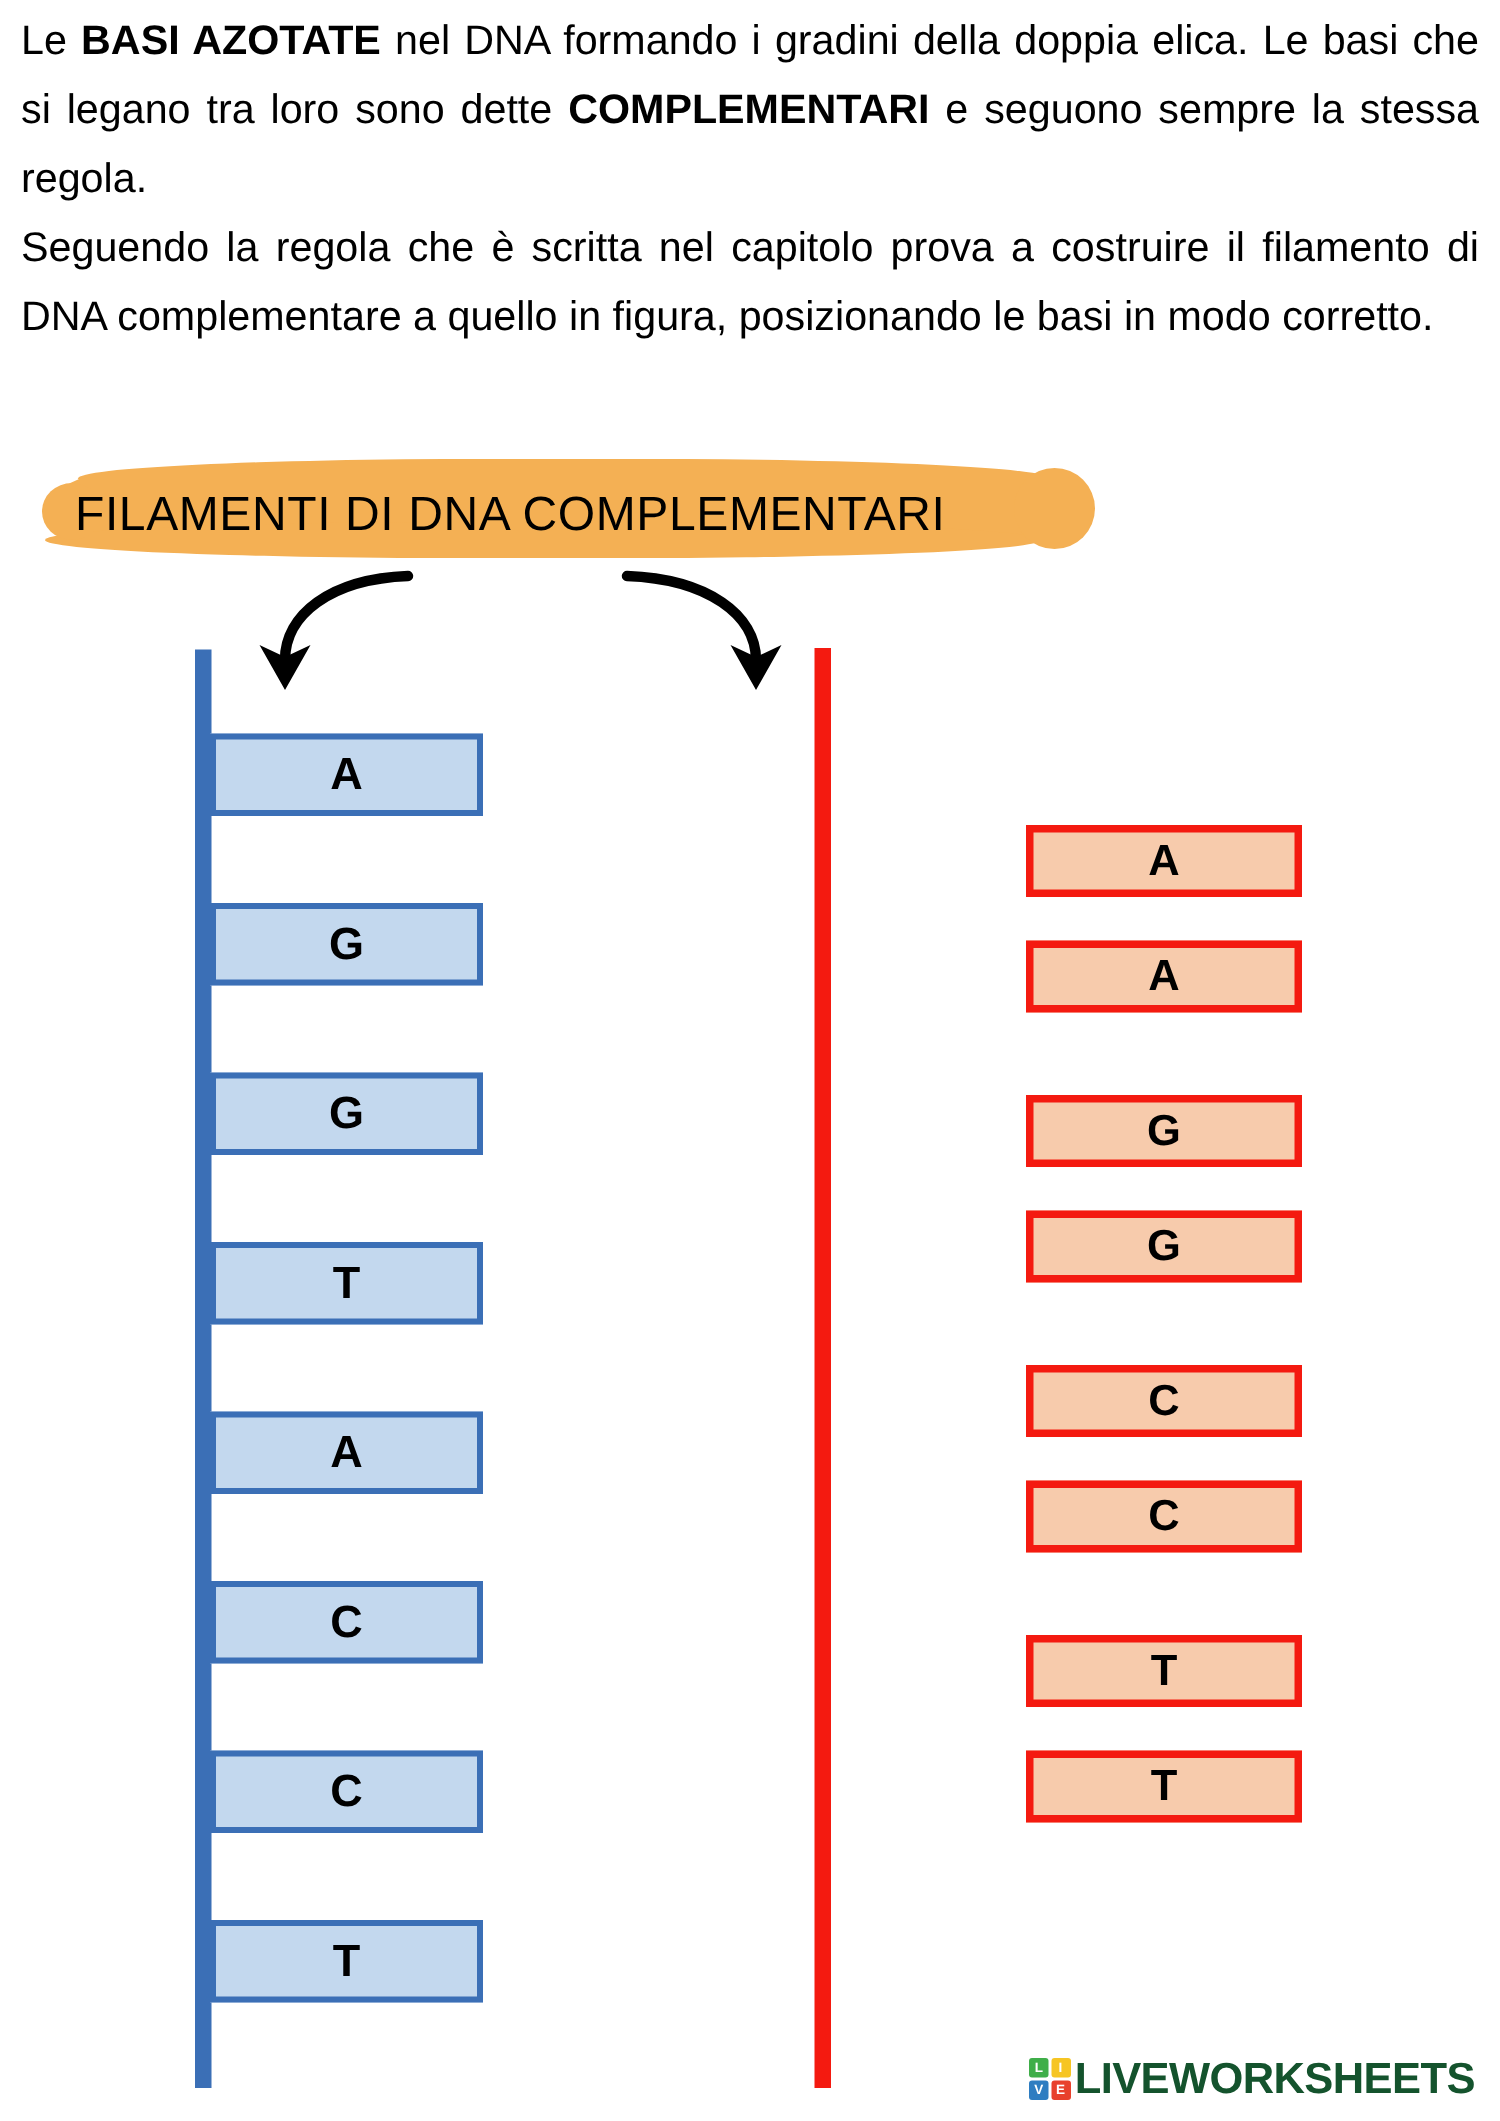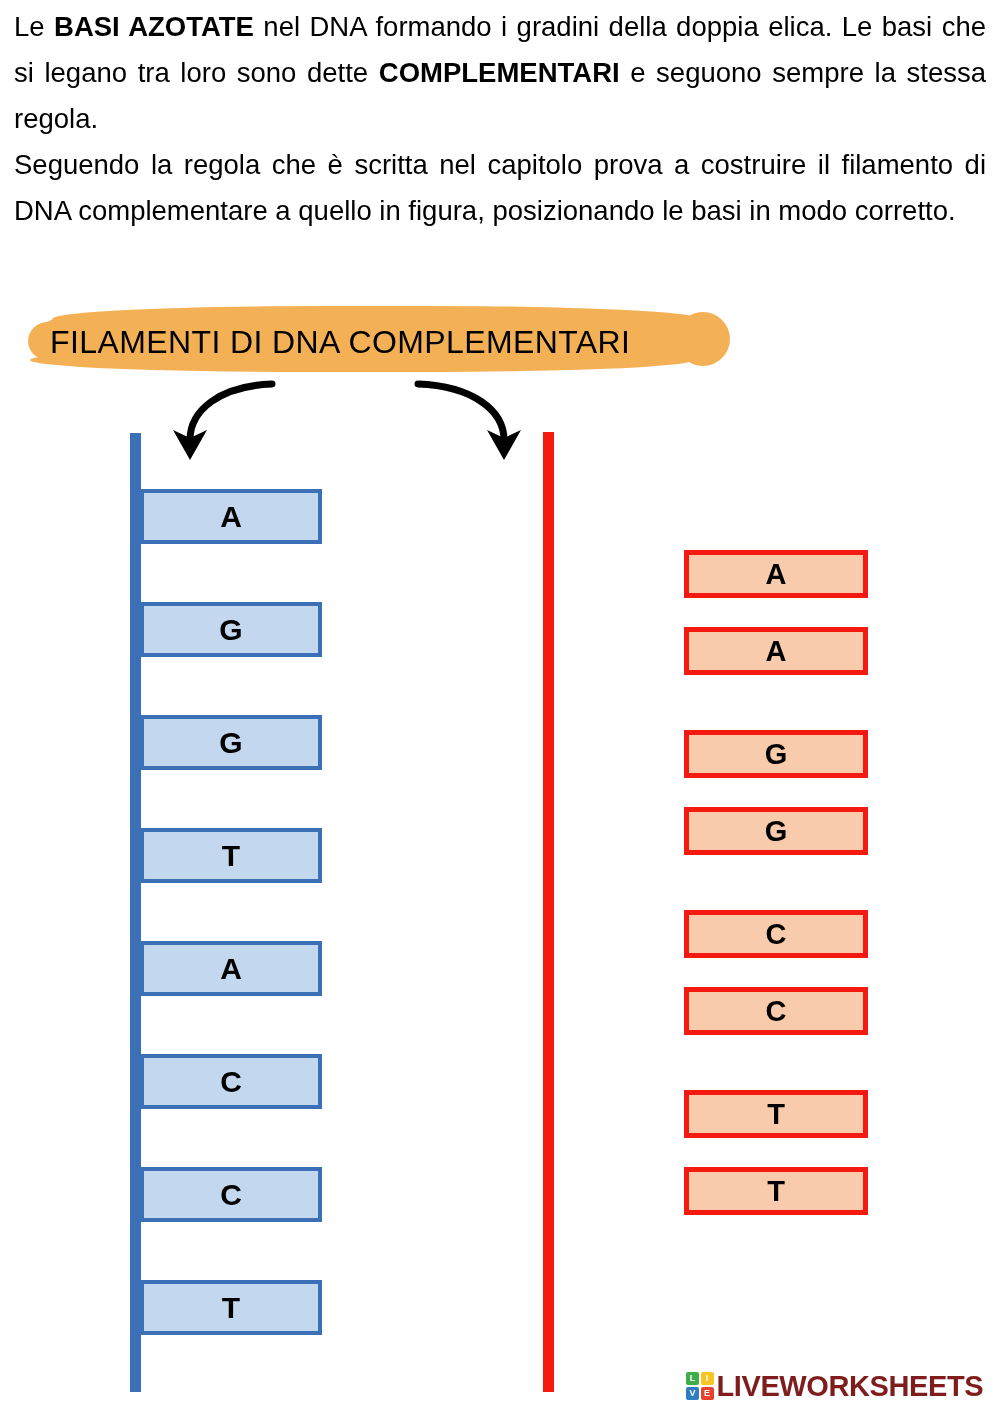--- a/index.html
+++ b/index.html
@@ -185,21 +185,21 @@
     justify-content: center;
     line-height: 1;
   }
   .lw-l { background: #3FAE49; }
   .lw-i { background: #F6C523; }
   .lw-v { background: #2E7DC1; }
   .lw-e { background: #E8412C; }
   #lw-word {
     font-size: 29px;
     font-weight: bold;
-    color: #7f1d1d;
+    color: #14532d;
     letter-spacing: -0.4px;
     line-height: 1;
   }
 </style>
 </head>
 <body>
 
 <div id="page">
 
   <div id="title-wrap">

